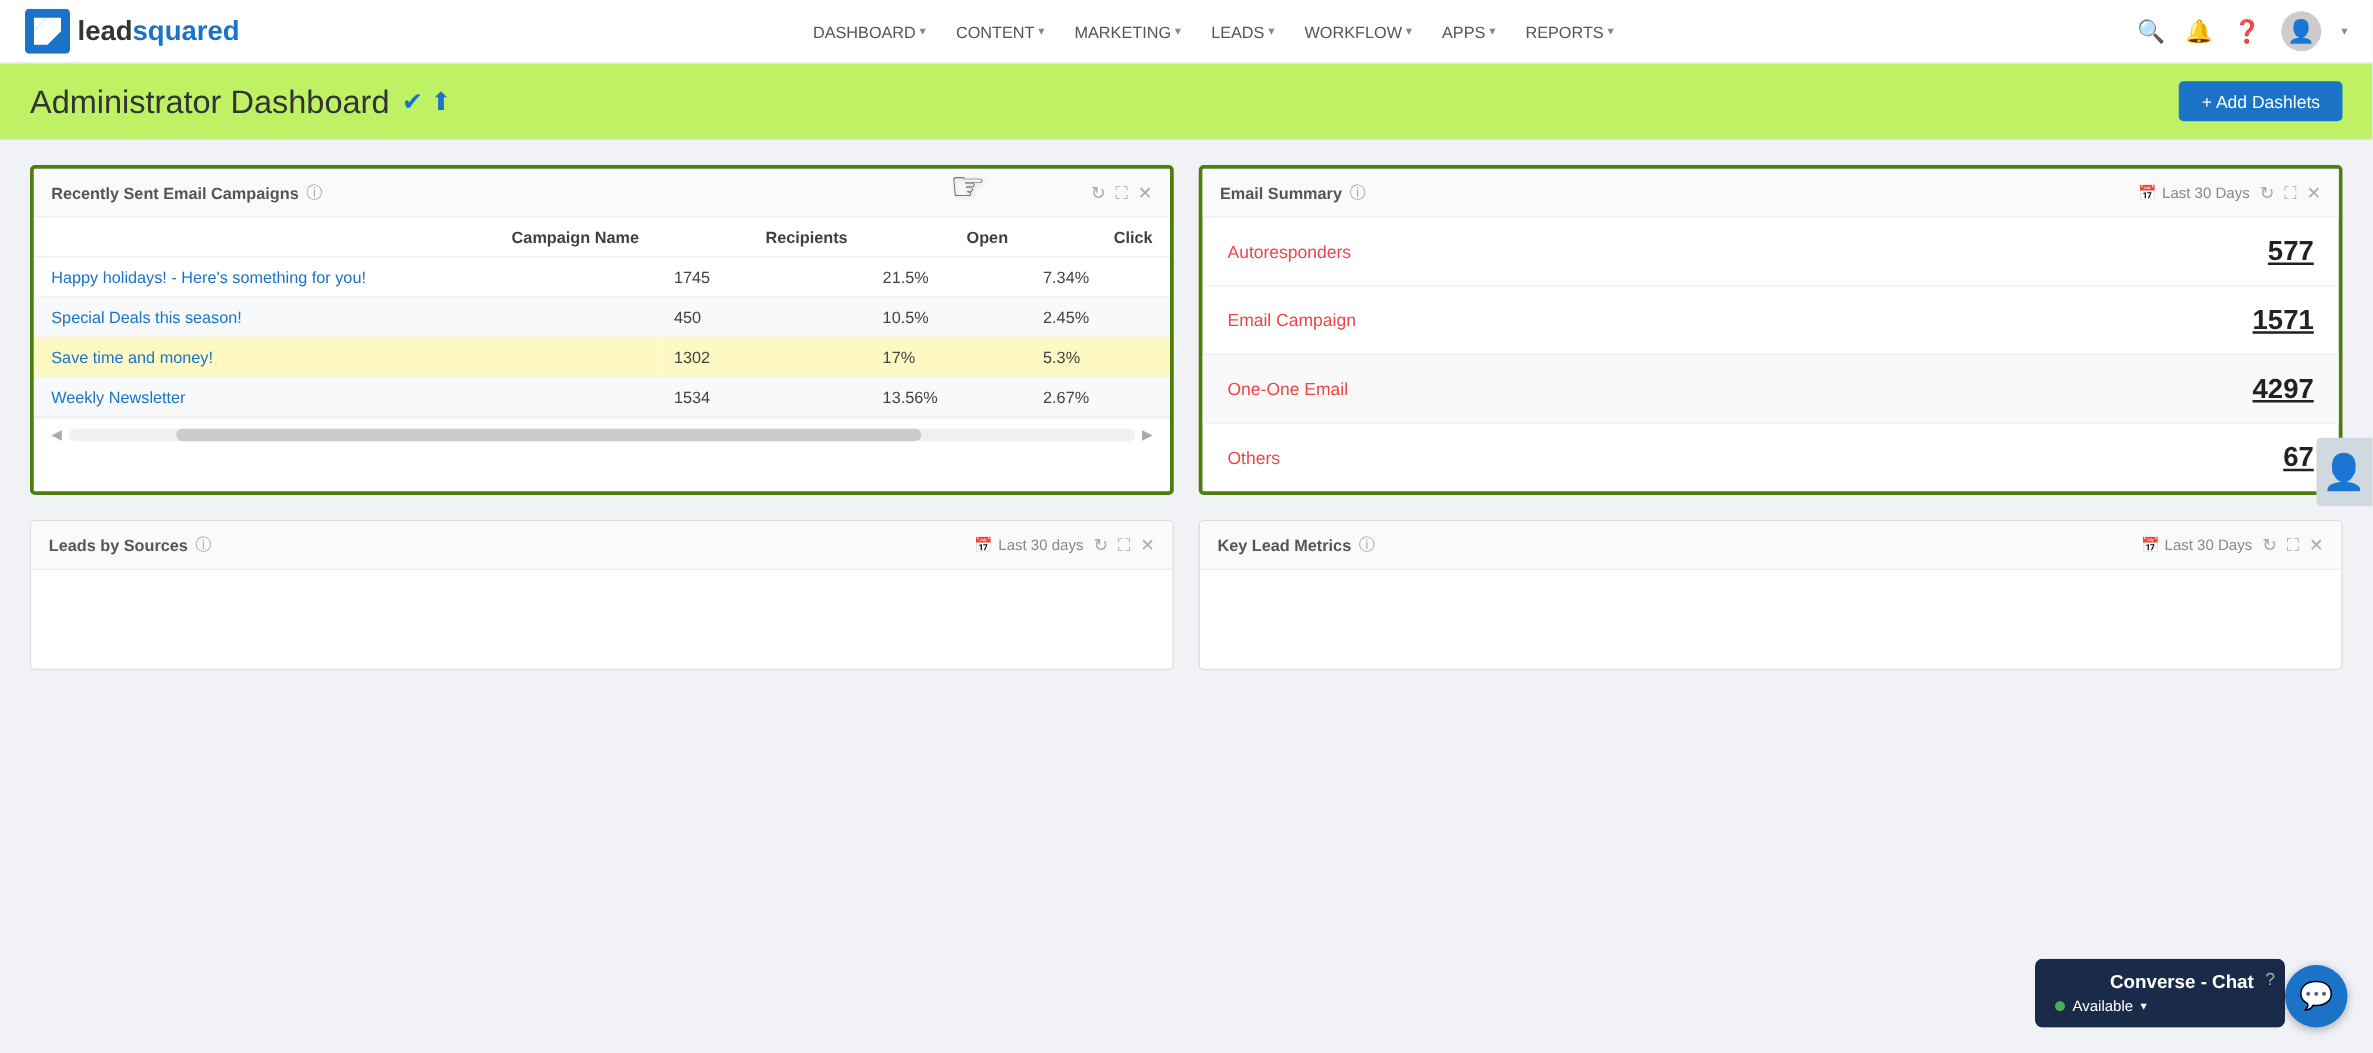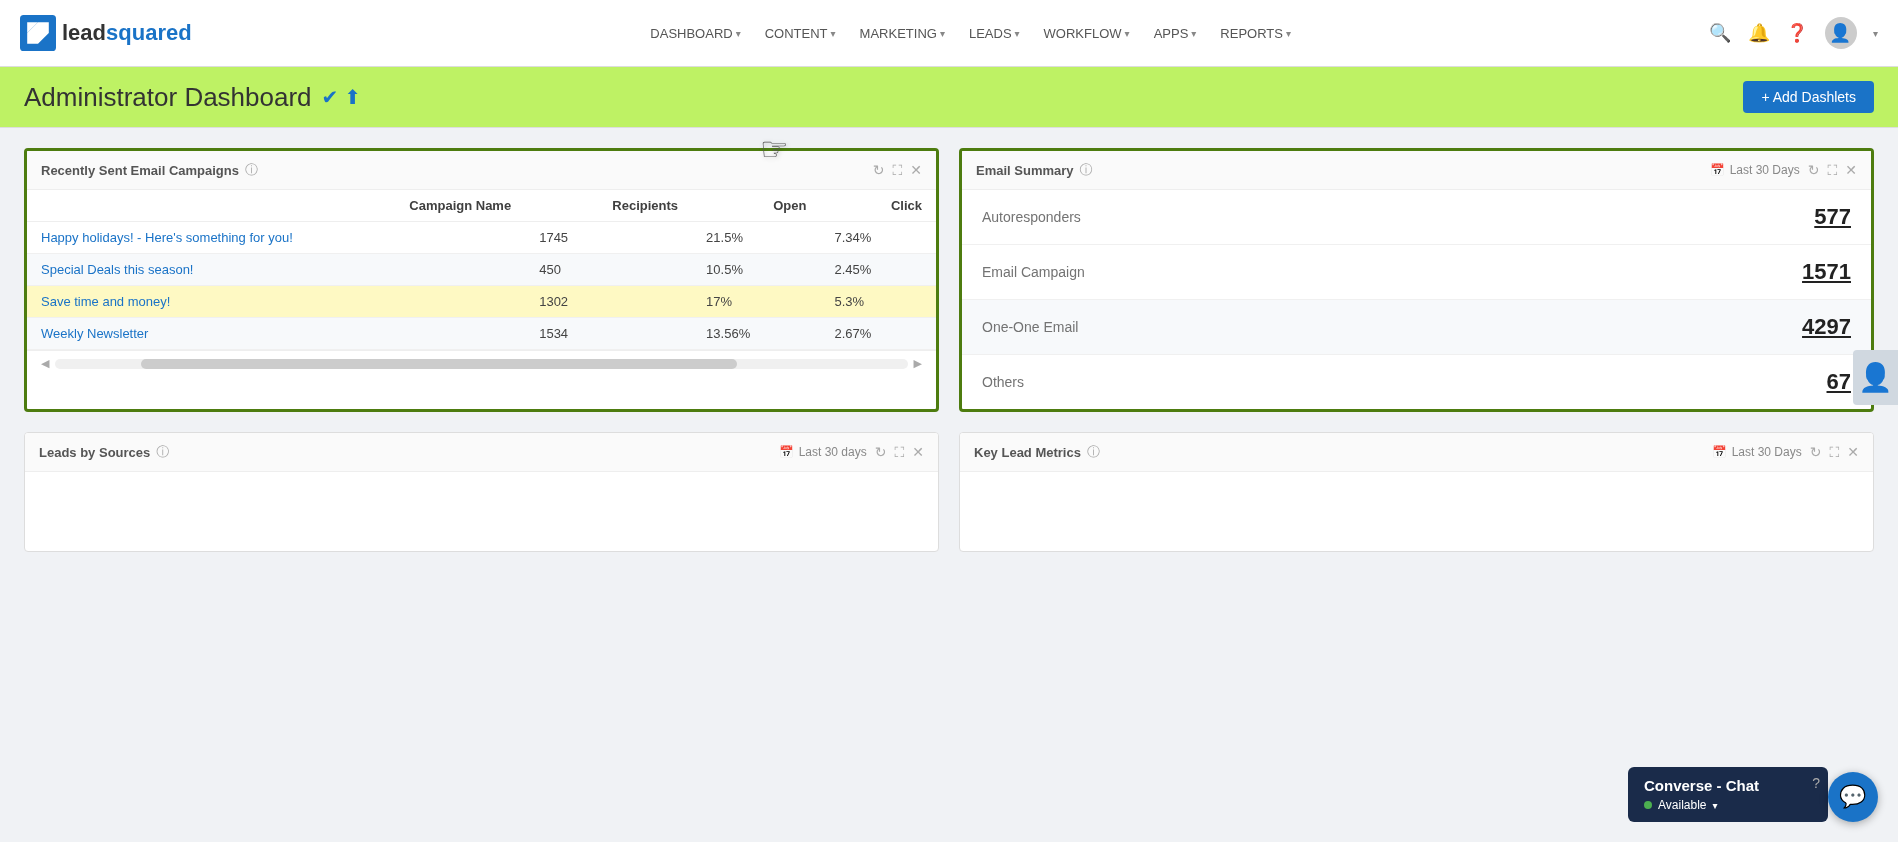--- a/index.html
+++ b/index.html
@@ -2,21 +2,21 @@
 <html><head>
   <meta charset="utf-8">
   <style>
     * { box-sizing: border-box; margin: 0; padding: 0; }
     body { font-family: Arial, sans-serif; background: #f0f2f5; font-size: 13px; color: #333; }
 
     
     .top-nav {
       background: #fff;
       border-bottom: 1px solid #ddd;
-      height: 67px;
+      height: 51px;
       display: flex;
       align-items: center;
       padding: 0 20px;
       position: relative;
     }
     .logo-area {
       display: flex;
       align-items: center;
       margin-right: 40px;
     }
@@ -232,21 +232,21 @@
       display: flex;
       align-items: center;
       justify-content: space-between;
       padding: 14px 20px;
       border-bottom: 1px solid #f0f0f0;
     }
     .summary-row:last-child { border-bottom: none; }
     .summary-row.alt { background: #f7f9fb; }
     .summary-label {
       font-size: 14px;
-      color: #737373;
+      color: #ef4444;
     }
     .summary-value {
       font-size: 22px;
       font-weight: bold;
       color: #222;
       text-decoration: underline;
     }
 
     
     .bottom-cards {
@@ -285,20 +285,21 @@
       border-radius: 6px;
       padding: 10px 16px;
       font-size: 13px;
       min-width: 200px;
       z-index: 100;
     }
     .converse-title {
       font-size: 15px;
       font-weight: bold;
       margin-bottom: 4px;
+      margin-left: 44px;
     }
     .converse-status {
       display: flex;
       align-items: center;
       gap: 6px;
       font-size: 12px;
     }
     .status-dot {
       width: 8px;
       height: 8px;

